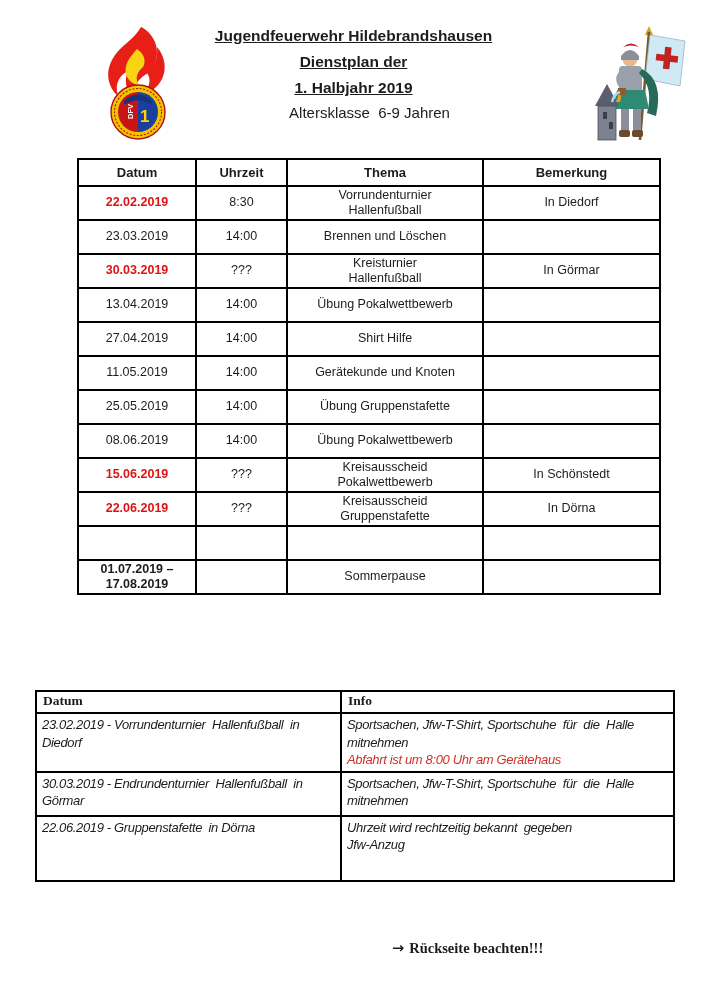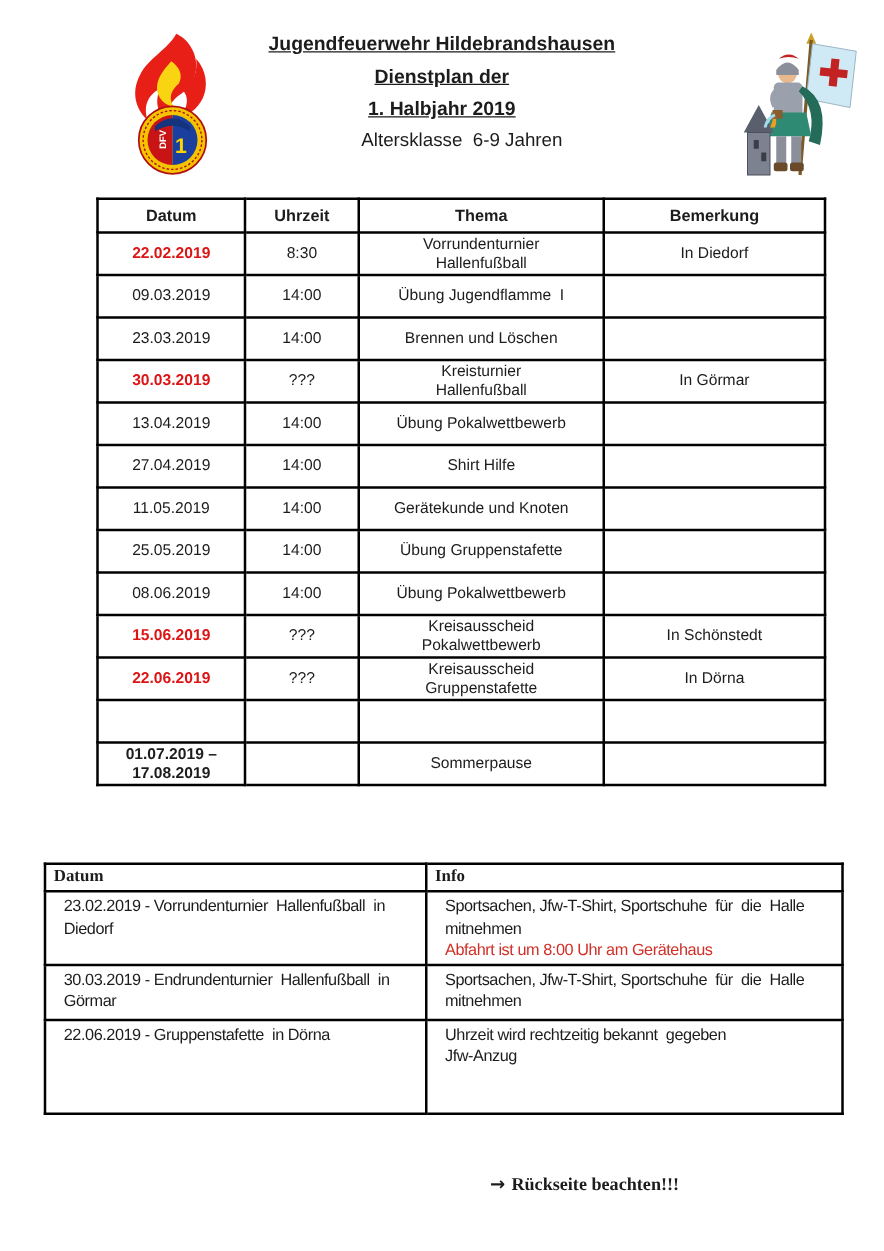--- a/index.html
+++ b/index.html
@@ -35,22 +35,23 @@
   
   table.info {
     position:absolute; left:35px; top:690px; width:638px;
     border-collapse:collapse; table-layout:fixed; border:2px solid #000;
   }
   .info th, .info td { border:2px solid #000; text-align:left; vertical-align:top; }
   .info th {
     font-family:"Liberation Serif", serif; font-size:13.5px; height:22px; padding:1px 6px;
   }
   .info td {
-    font-size:13px; letter-spacing:-0.35px; line-height:17.5px; padding:2px 14px;
+    font-size:13px; letter-spacing:-0.35px; line-height:17.5px; padding:2px 5px;
     white-space:pre-wrap;
+    font-style:italic;
   }
   .info-red-line { display:block; color:var(--info-red); }
 
   
   .note {
     position:absolute; top:940px; left:392px; width:306px; 
     font-family:"Liberation Serif", serif; font-weight:bold; font-size:14.5px;
   }
   .note .arrow { font-family:"DejaVu Sans", sans-serif; margin-right:5px; }
 </style>
@@ -126,26 +127,20 @@
     </thead>
     <tbody>
       <tr>
         <td class="red-date">22.02.2019</td>
         <td>8:30</td>
         <td>Vorrundenturnier
 Hallenfußball</td>
         <td>In Diedorf</td>
       </tr>
       <tr>
-        <td>09.03.2019</td>
-        <td>14:00</td>
-        <td>Übung Jugendflamme  I</td>
-        <td></td>
-      </tr>
-      <tr>
         <td>23.03.2019</td>
         <td>14:00</td>
         <td>Brennen und Löschen</td>
         <td></td>
       </tr>
       <tr>
         <td class="red-date">30.03.2019</td>
         <td>???</td>
         <td>Kreisturnier
 Hallenfußball</td>
@@ -228,21 +223,21 @@
 Diedorf</td>
         <td><span>Sportsachen, Jfw-T-Shirt, Sportschuhe  für  die  Halle
 mitnehmen</span><span class="info-red-line">Abfahrt ist um 8:00 Uhr am Gerätehaus</span></td>
       </tr>
       <tr style="height:44px">
         <td>30.03.2019 - Endrundenturnier  Hallenfußball  in
 Görmar</td>
         <td><span>Sportsachen, Jfw-T-Shirt, Sportschuhe  für  die  Halle
 mitnehmen</span><span class="info-red-line"></span></td>
       </tr>
-      <tr style="height:75px">
+      <tr style="height:65px">
         <td>22.06.2019 - Gruppenstafette  in Dörna</td>
         <td><span>Uhrzeit wird rechtzeitig bekannt  gegeben
 Jfw-Anzug</span><span class="info-red-line"></span></td>
       </tr>
     </tbody>
   </table>
 
   <div class="note">
     <span class="arrow">→</span><span>Rückseite beachten!!!</span>
   </div>

